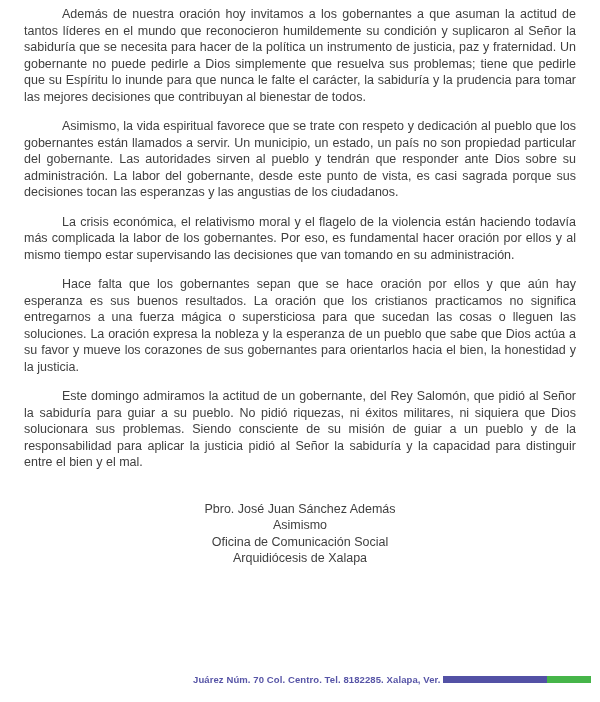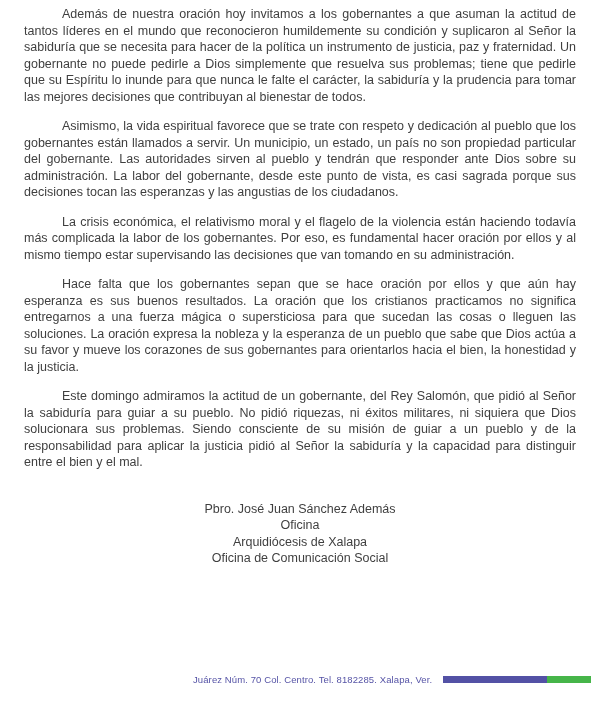--- a/index.html
+++ b/index.html
@@ -39,20 +39,21 @@
   }
   .signature div {
     white-space: nowrap;
   }
   .footer {
     position: absolute;
     left: 0;
     right: 0;
     top: 671px;
     height: 18px;
+    font-weight: bold;
   }
   .footer-address {
     position: absolute;
     left: 193px;
     top: 3px;
     font-size: 9.5px;
     line-height: 11px;
     letter-spacing: 0.1px;
     color: #5654a6;
     white-space: nowrap;
@@ -83,23 +84,23 @@
 
   <div class="body-text">
     <p class="para">Además de nuestra oración hoy invitamos a los gobernantes a que asuman la actitud de tantos líderes en el mundo que reconocieron humildemente su condición y suplicaron al Señor la sabiduría que se necesita para hacer de la política un instrumento de justicia, paz y fraternidad. Un gobernante no puede pedirle a Dios simplemente que resuelva sus problemas; tiene que pedirle que su Espíritu lo inunde para que nunca le falte el carácter, la sabiduría y la prudencia para tomar las mejores decisiones que contribuyan al bienestar de todos.</p>
     <p class="para">Asimismo, la vida espiritual favorece que se trate con respeto y dedicación al pueblo que los gobernantes están llamados a servir. Un municipio, un estado, un país no son propiedad particular del gobernante. Las autoridades sirven al pueblo y tendrán que responder ante Dios sobre su administración. La labor del gobernante, desde este punto de vista, es casi sagrada porque sus decisiones tocan las esperanzas y las angustias de los ciudadanos.</p>
     <p class="para">La crisis económica, el relativismo moral y el flagelo de la violencia están haciendo todavía más complicada la labor de los gobernantes. Por eso, es fundamental hacer oración por ellos y al mismo tiempo estar supervisando las decisiones que van tomando en su administración.</p>
     <p class="para">Hace falta que los gobernantes sepan que se hace oración por ellos y que aún hay esperanza es sus buenos resultados. La oración que los cristianos practicamos no significa entregarnos a una fuerza mágica o supersticiosa para que sucedan las cosas o lleguen las soluciones. La oración expresa la nobleza y la esperanza de un pueblo que sabe que Dios actúa a su favor y mueve los corazones de sus gobernantes para orientarlos hacia el bien, la honestidad y la justicia.</p>
     <p class="para">Este domingo admiramos la actitud de un gobernante, del Rey Salomón, que pidió al Señor la sabiduría para guiar a su pueblo. No pidió riquezas, ni éxitos militares, ni siquiera que Dios solucionara sus problemas. Siendo consciente de su misión de guiar a un pueblo y de la responsabilidad para aplicar la justicia pidió al Señor la sabiduría y la capacidad para distinguir entre el bien y el mal.</p>
 
     <div class="signature">
       <div>Pbro. José Juan Sánchez Además</div>
-      <div>Oficina</div>
+      <div>Asimismo</div>
+      <div>Oficina de Comunicación Social</div>
       <div>Arquidiócesis de Xalapa</div>
-      <div>Oficina de Comunicación Social</div>
     </div>
   </div>
 
   <div class="footer">
     <span class="footer-address" style="color: rgb(86, 84, 166);">Juárez Núm. 70 Col. Centro. Tel. 8182285. Xalapa, Ver.</span>
     <div class="footer-bar">
       <div class="seg-purple" style="background: rgb(83, 81, 165);"></div>
       <div class="seg-green" style="background: rgb(70, 181, 73);"></div>
     </div>
   </div>

